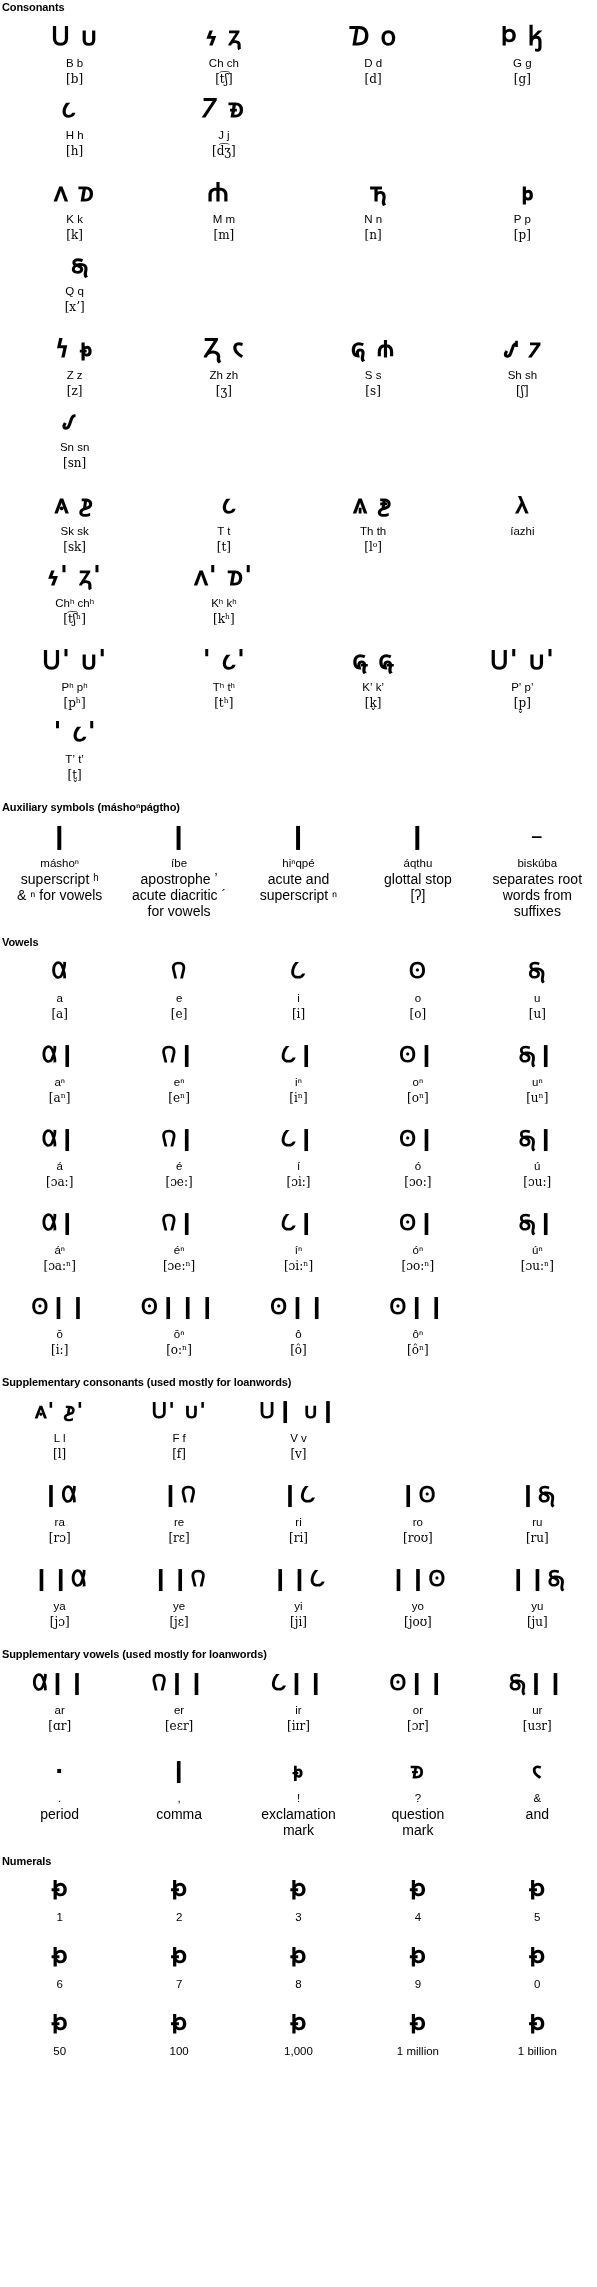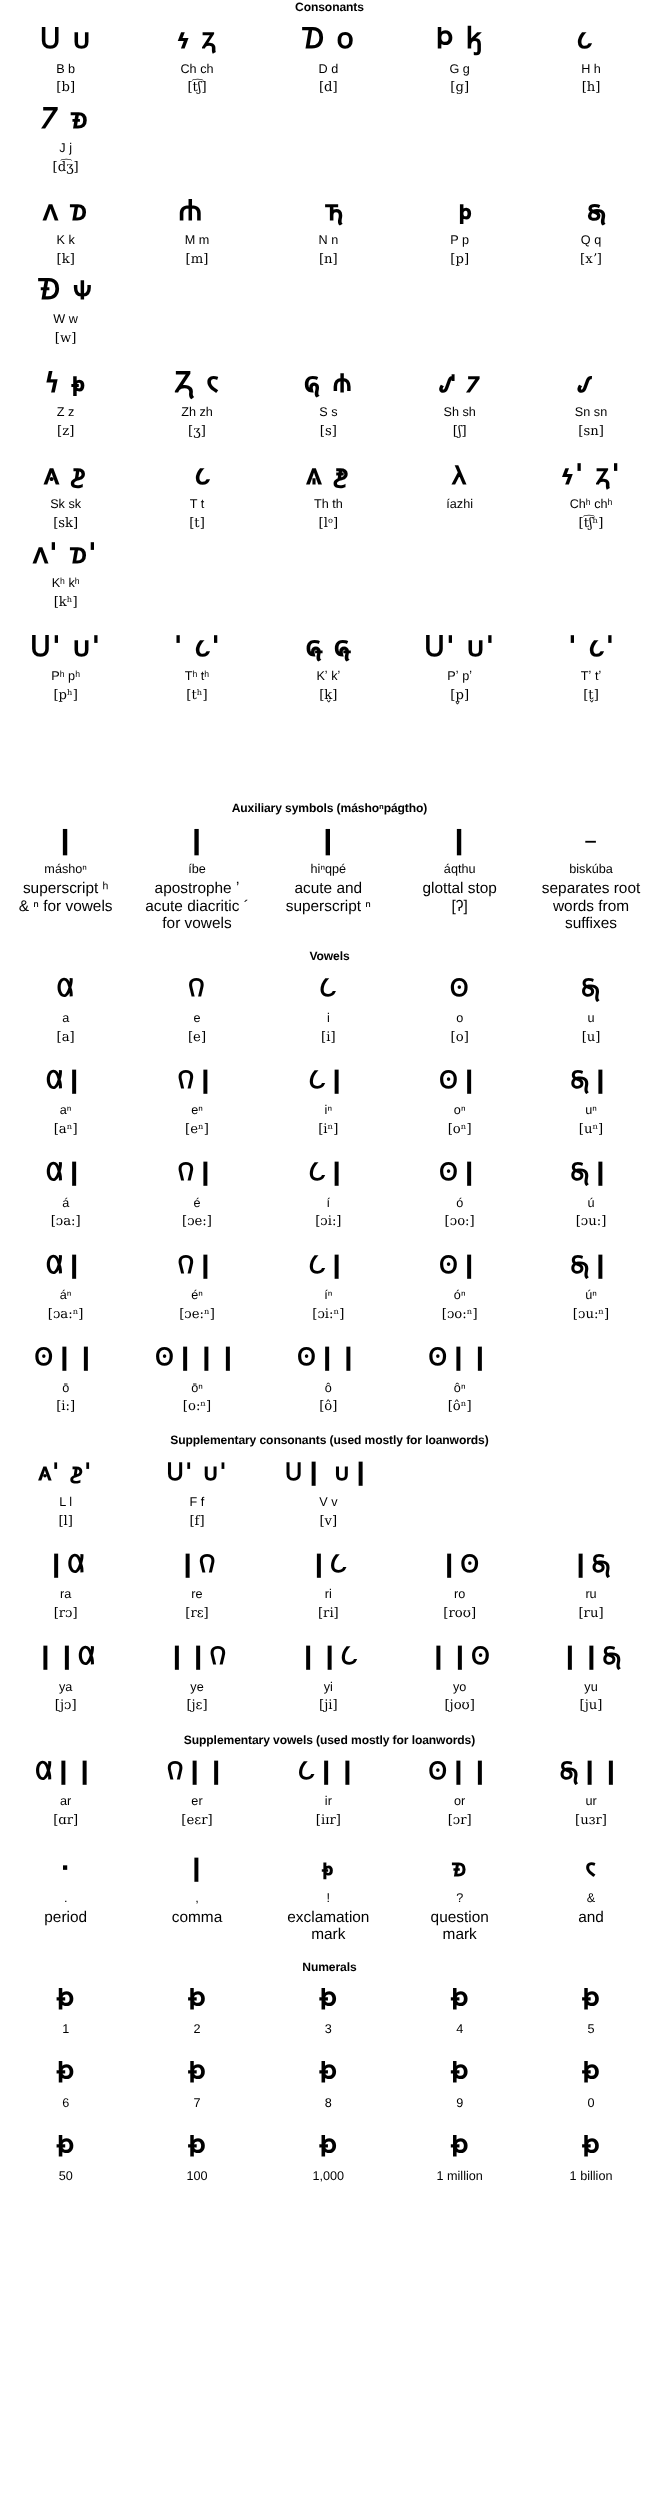--- a/index.html
+++ b/index.html
@@ -11,27 +11,26 @@
     -webkit-font-smoothing:none;
   }
   .page{width:597px; padding:0; box-sizing:border-box;}
 
   .section-head{
     font-size:11px;
     font-weight:bold;
     margin:0 0 2px 2px;
     line-height:14px;
     letter-spacing:-0.1px;
-    text-align:center;
   }
   .section-head .normal{font-weight:bold;}
 
   .grid{
     display:grid;
-    grid-template-columns:repeat(5, 1fr);
+    grid-template-columns:repeat(4, 1fr);
     width:100%;
   }
   .grid.cols5{grid-template-columns:repeat(5, 1fr);}
 
   .cell{
     text-align:center;
     padding:0;
   }
 
   .glyph{
@@ -127,25 +126,20 @@
         <div class="cell">
           <div class="glyph ">𐓔 𐓬</div>
           <div class="name">P p</div>
           <div class="ipa">[p]</div>
         </div>
         <div class="cell">
           <div class="glyph ">𐓖 𐓯</div>
           <div class="name">Q q</div>
           <div class="ipa">[xʼ]</div>
         </div>
-        <div class="cell">
-          <div class="glyph ">𐓉 𐓹</div>
-          <div class="name">W w</div>
-          <div class="ipa">[w]</div>
-        </div>
       </div>
       <div class="rowgap"></div>
       <div class="grid">
         <div class="cell">
           <div class="glyph ">𐓏 𐓭</div>
           <div class="name">Z z</div>
           <div class="ipa">[z]</div>
         </div>
         <div class="cell">
           <div class="glyph ">𐓓 𐓮</div>

